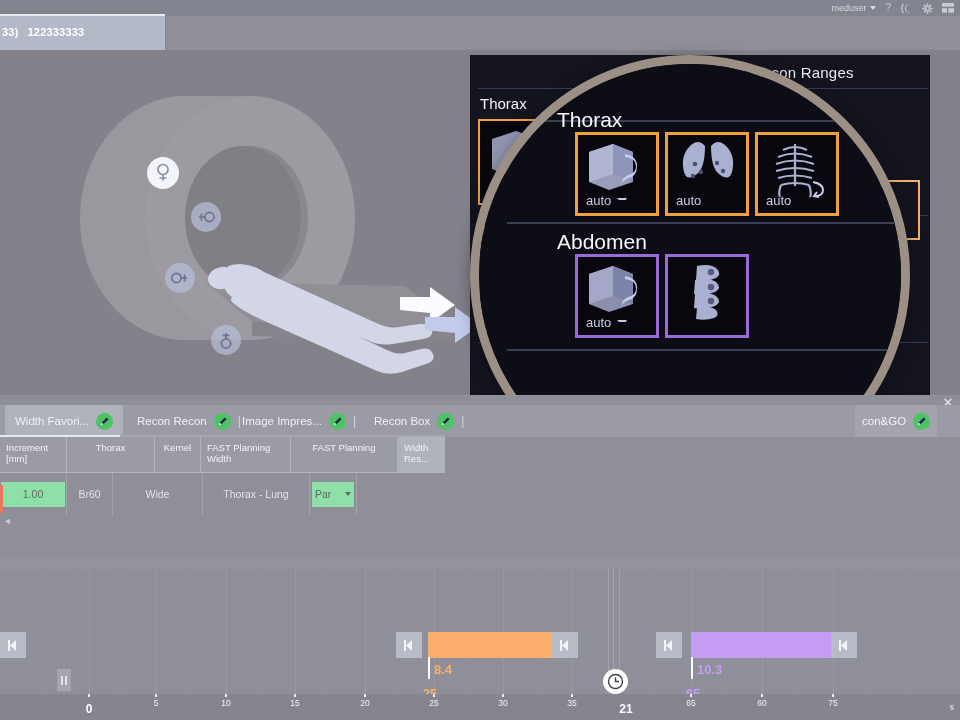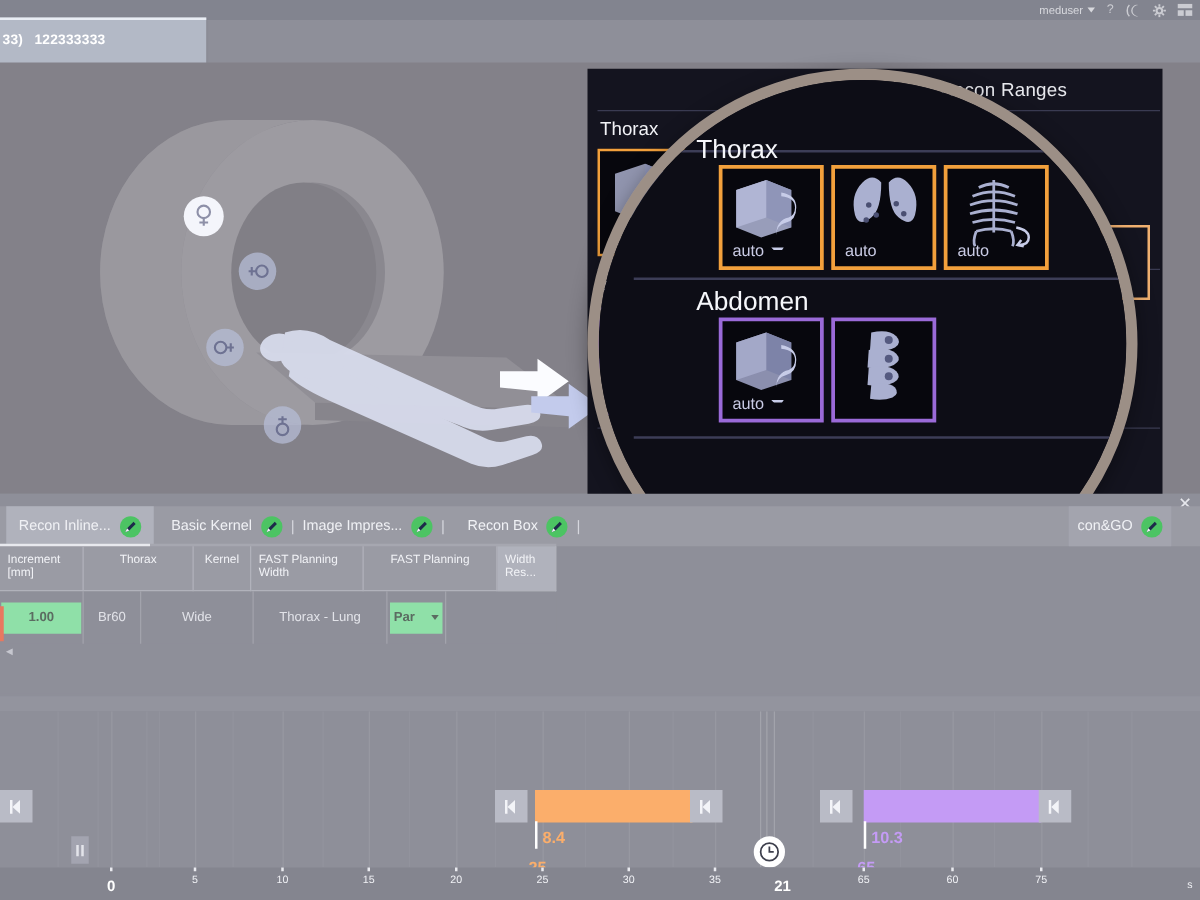--- a/index.html
+++ b/index.html
@@ -79,21 +79,21 @@
   .tab.active{background:#b0b2bc;border-bottom:2px solid #ffffff;padding:0 10px;}
   .tsep{color:#d6d7de;font-size:12px;}
 
   
   .tbl{position:absolute;left:0;top:437px;width:445px;height:78px;}
   .thead{display:flex;height:36px;background:#9a9ba4;}
   .th{color:#f2f3f7;font-size:9.5px;line-height:11px;padding:5px 6px 0 6px;box-sizing:border-box;border-right:1px solid #b1b2bb;border-bottom:1px solid #b1b2bb;}
   .trow{display:flex;height:42px;background:#8e8f99;}
   .td{display:flex;align-items:center;justify-content:center;box-sizing:border-box;border-right:1px solid #a2a3ac;
       color:#e2e3e9;font-size:10.5px;height:42px;}
-  .td .cell{height:25px;width:calc(100% - 2px);display:flex;align-items:center;justify-content:center;font-weight:bold;}
+  .td .cell{height:25px;width:calc(100% - 2px);display:flex;align-items:center;justify-content:center;}
   .cell.green{background:#8fe0a8;color:#5b6b61;}
   .sel-edge{position:absolute;left:0;top:48px;width:3px;height:28px;background:#e8785f;}
   .scroll-top{position:absolute;left:0;top:435px;width:120px;height:3px;background:#e8e9ee;}
   .scroll-track{position:absolute;left:0;top:435px;width:445px;height:3px;background:#a6a7b0;}
   .tbl-larrow{position:absolute;left:3px;top:516px;color:#c6c7cf;font-size:9px;}
   .dd-caret{width:0;height:0;border-left:3px solid transparent;border-right:3px solid transparent;border-top:4px solid #5b6b61;margin-left:5px;}
 
   
   .tl{position:absolute;left:0;top:557px;width:960px;height:163px;background:#8e8f99;}
   .tl-head{position:absolute;left:0;top:0;width:960px;height:12px;background:#93949e;}
@@ -431,30 +431,30 @@
         </div>
       </div>
     </div>
   </div>
 
   <div class="botpanel"></div>
   <div class="panel-close">✕</div>
 
   <div class="tabbar">
     <div class="tab active" style="left:5px;">
-      <span>Recon Inline...</span>
+      <span>Width Favori...</span>
       <span class="pencil" style="width:17px;height:17px;">
         <svg width="11" height="11" viewBox="0 0 9 9">
             <path d="M1 8 L2.2 5.4 L6.4 1.2 L7.8 2.6 L3.6 6.8 Z" fill="#1d2b4a"></path>
             <path d="M1 8 L2.2 5.4 L3.6 6.8 Z" fill="#f2f3f8"></path>
           </svg>
       </span>
     </div>
     <div class="tab" style="left:137px;">
-      <span>Basic Kernel</span>
+      <span>Recon Recon</span>
       <span class="pencil" style="width:17px;height:17px;">
         <svg width="11" height="11" viewBox="0 0 9 9">
             <path d="M1 8 L2.2 5.4 L6.4 1.2 L7.8 2.6 L3.6 6.8 Z" fill="#1d2b4a"></path>
             <path d="M1 8 L2.2 5.4 L3.6 6.8 Z" fill="#f2f3f8"></path>
           </svg>
       </span>
       <span class="tsep">|</span>
     </div>
     <div class="tab" style="left:242px;">
       <span>Image Impres...</span>

